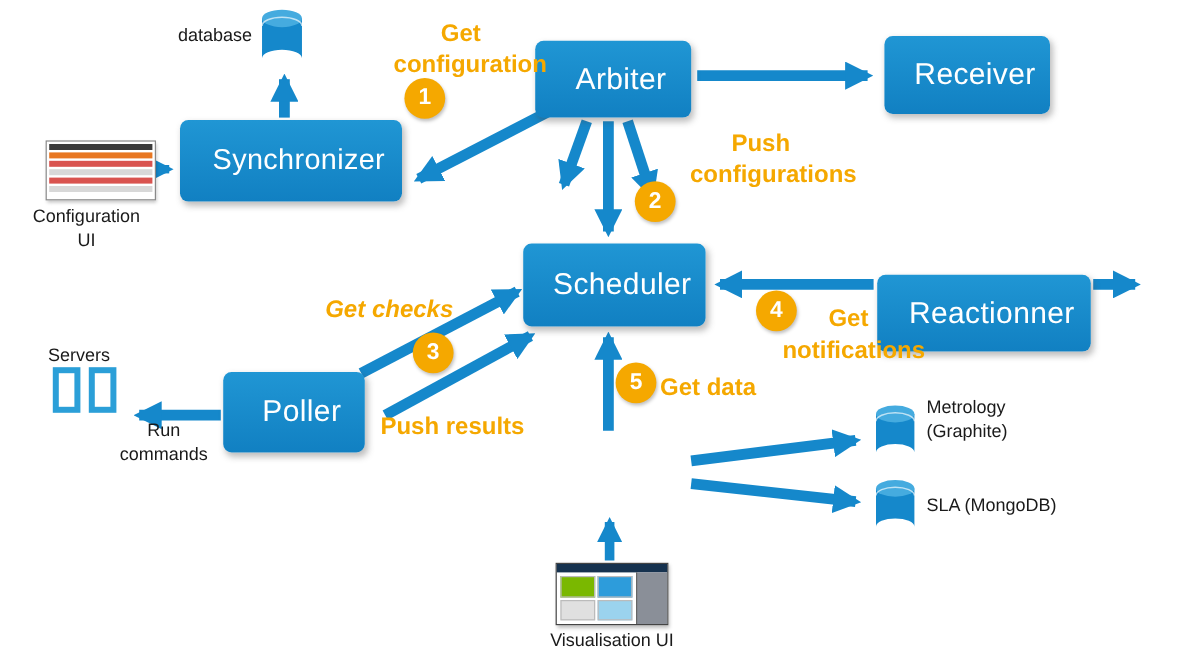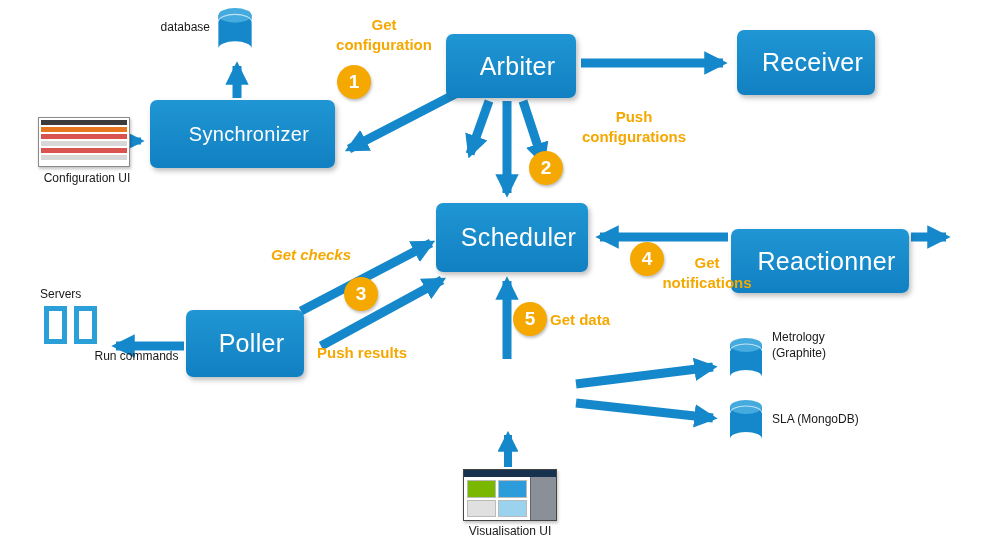--- a/index.html
+++ b/index.html
@@ -8,51 +8,51 @@
   #canvas { position:relative; width:1002px; height:554px; background:#fff; overflow:hidden; }
 
   
   #arrows { position:absolute; left:0; top:0; width:1002px; height:554px; z-index:1; }
   #arrows line { stroke:var(--node); }
 
   
   .node { position:absolute; z-index:2; background:linear-gradient(180deg,#2096d4,#1180c2);
           border-radius:7px; color:#fff; display:flex; align-items:center; justify-content:center;
           font-size:25px; box-shadow:2px 3px 5px rgba(70,70,70,.35); letter-spacing:.3px;padding-left:13px; }
-  #node-synchronizer { left:150px; top:100px; width:185px; height:68px; font-size:20px; }
+  #node-synchronizer { left:150px; top:100px; width:185px; height:68px; font-size:24px; }
   #node-arbiter      { left:446px; top:34px;  width:130px; height:64px; }
   #node-receiver     { left:737px; top:30px;  width:138px; height:65px; }
   #node-scheduler    { left:436px; top:203px; width:152px; height:69px; }
   #node-reactionner  { left:731px; top:205px; width:178px; height:64px;margin-top:24px; }
   #node-poller       { left:186px; top:310px; width:118px; height:67px; }
   #node-broker       { left:450px; top:361px; width:124px; height:66px; }
 
   
   .step { position:absolute; z-index:4; width:34px; height:34px; border-radius:50%;
           background:var(--accent); color:#fff; font-weight:bold; font-size:19px;
           display:flex; align-items:center; justify-content:center; box-shadow:1px 2px 3px rgba(0,0,0,.25); }
   #step-1 { left:337px; top:65px; }
   #step-2 { left:529px; top:151px; }
   #step-3 { left:344px; top:277px; }
   #step-4 { left:630px; top:242px; }
   #step-5 { left:513px; top:302px; }
 
   
-  .flow { position:absolute; z-index:3; color:var(--accent); font-weight:bold; font-size:15px; line-height:1.3; }
+  .flow { position:absolute; z-index:3; color:var(--accent); font-weight:bold; font-size:20px; line-height:1.3; }
   #flow-get-configuration  { left:328px; top:15px;  width:112px; text-align:center; }
   #flow-push-configurations{ left:575px; top:107px; width:118px; text-align:center; }
   #flow-get-checks         { left:271px; top:245px; white-space:nowrap;font-style:italic; }
   #flow-push-results       { left:317px; top:343px; white-space:nowrap; }
   #flow-get-notifications  { left:652px; top:253px; width:110px; text-align:center; }
   #flow-get-data           { left:550px; top:310px; white-space:nowrap; }
 
   
-  .lbl { position:absolute; z-index:3; color:#1a1a1a; font-size:12px; line-height:1.3; }
+  .lbl { position:absolute; z-index:3; color:#1a1a1a; font-size:15px; line-height:1.3; }
   #lbl-database          { left:134px; top:20px;  width:76px;  text-align:right; }
-  #lbl-configuration-ui  { left:36px;  top:171px; width:102px; text-align:center; }
+  #lbl-configuration-ui  { left:21px;  top:171px; width:102px; text-align:center; }
   #lbl-servers           { left:40px;  top:287px; }
   #lbl-run-commands      { left:88px;  top:349px; width:97px;  text-align:center; }
   #lbl-run-notifications { left:893px; top:247px; width:106px; text-align:center; }
   #lbl-metrology         { left:772px; top:330px; width:95px; }
   #lbl-sla               { left:772px; top:412px; width:140px; }
   #lbl-visualisation-ui  { left:450px; top:524px; width:120px; text-align:center; }
 
   
   .cyl { position:absolute; z-index:2; }
   #db-top       { left:214px; top:6px;   width:42px; height:52px; }

